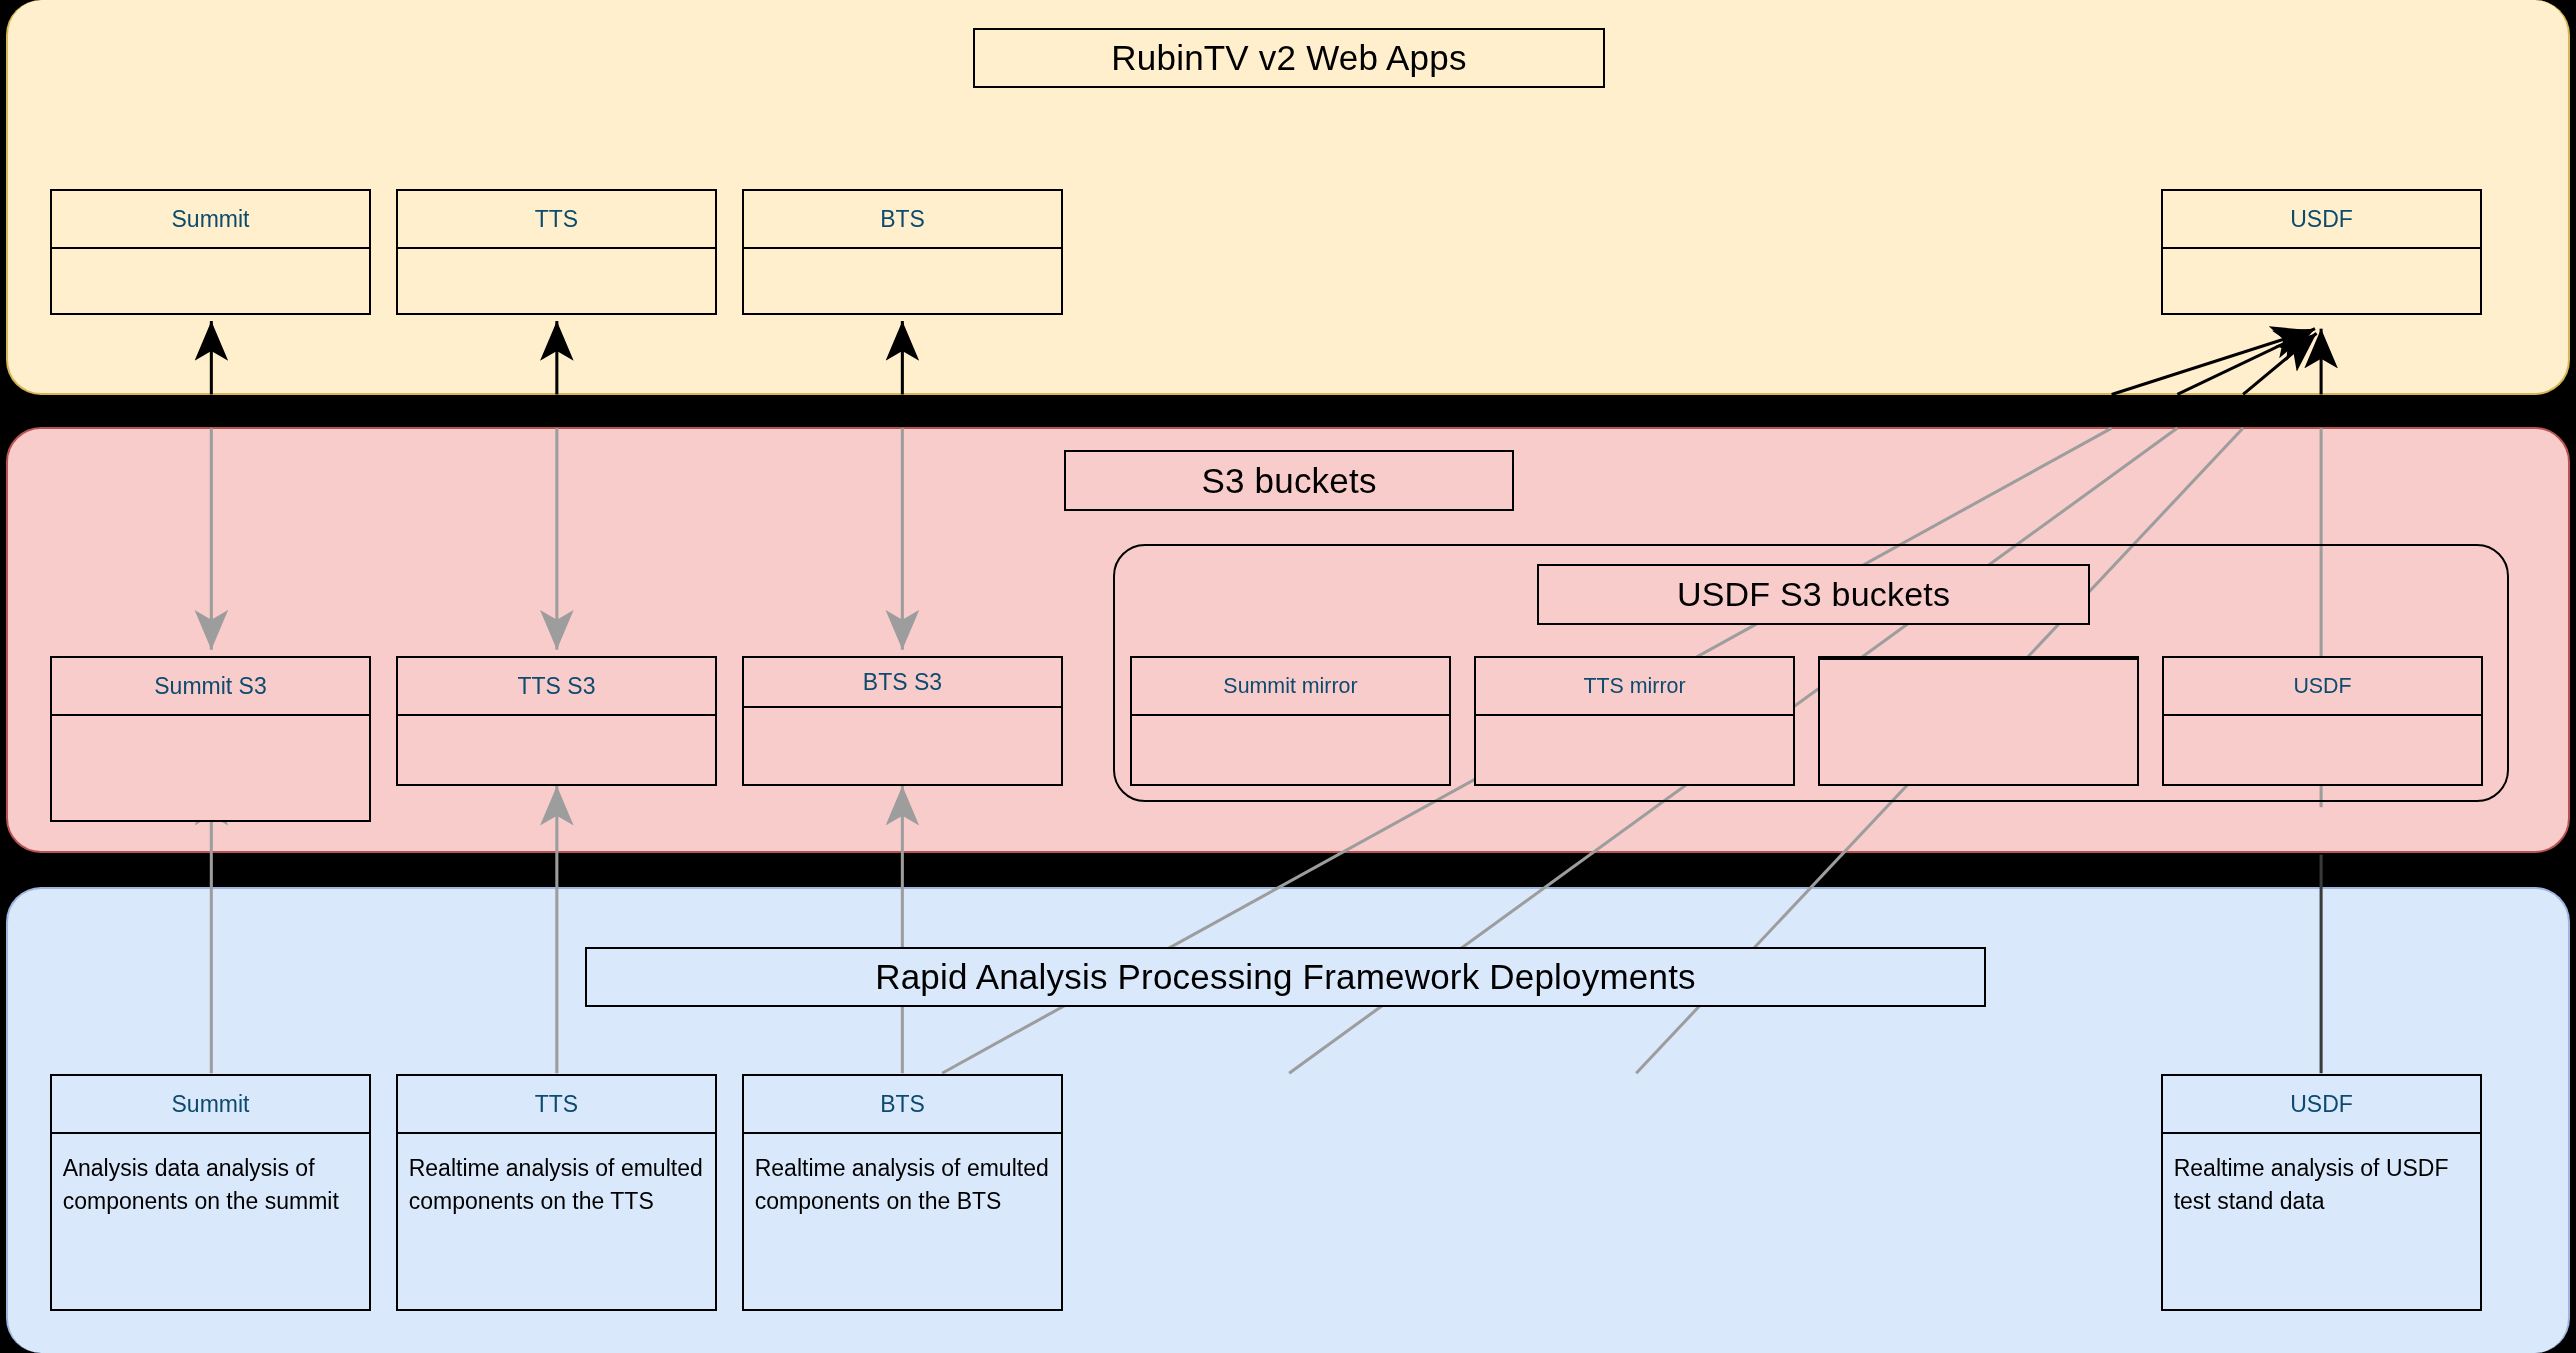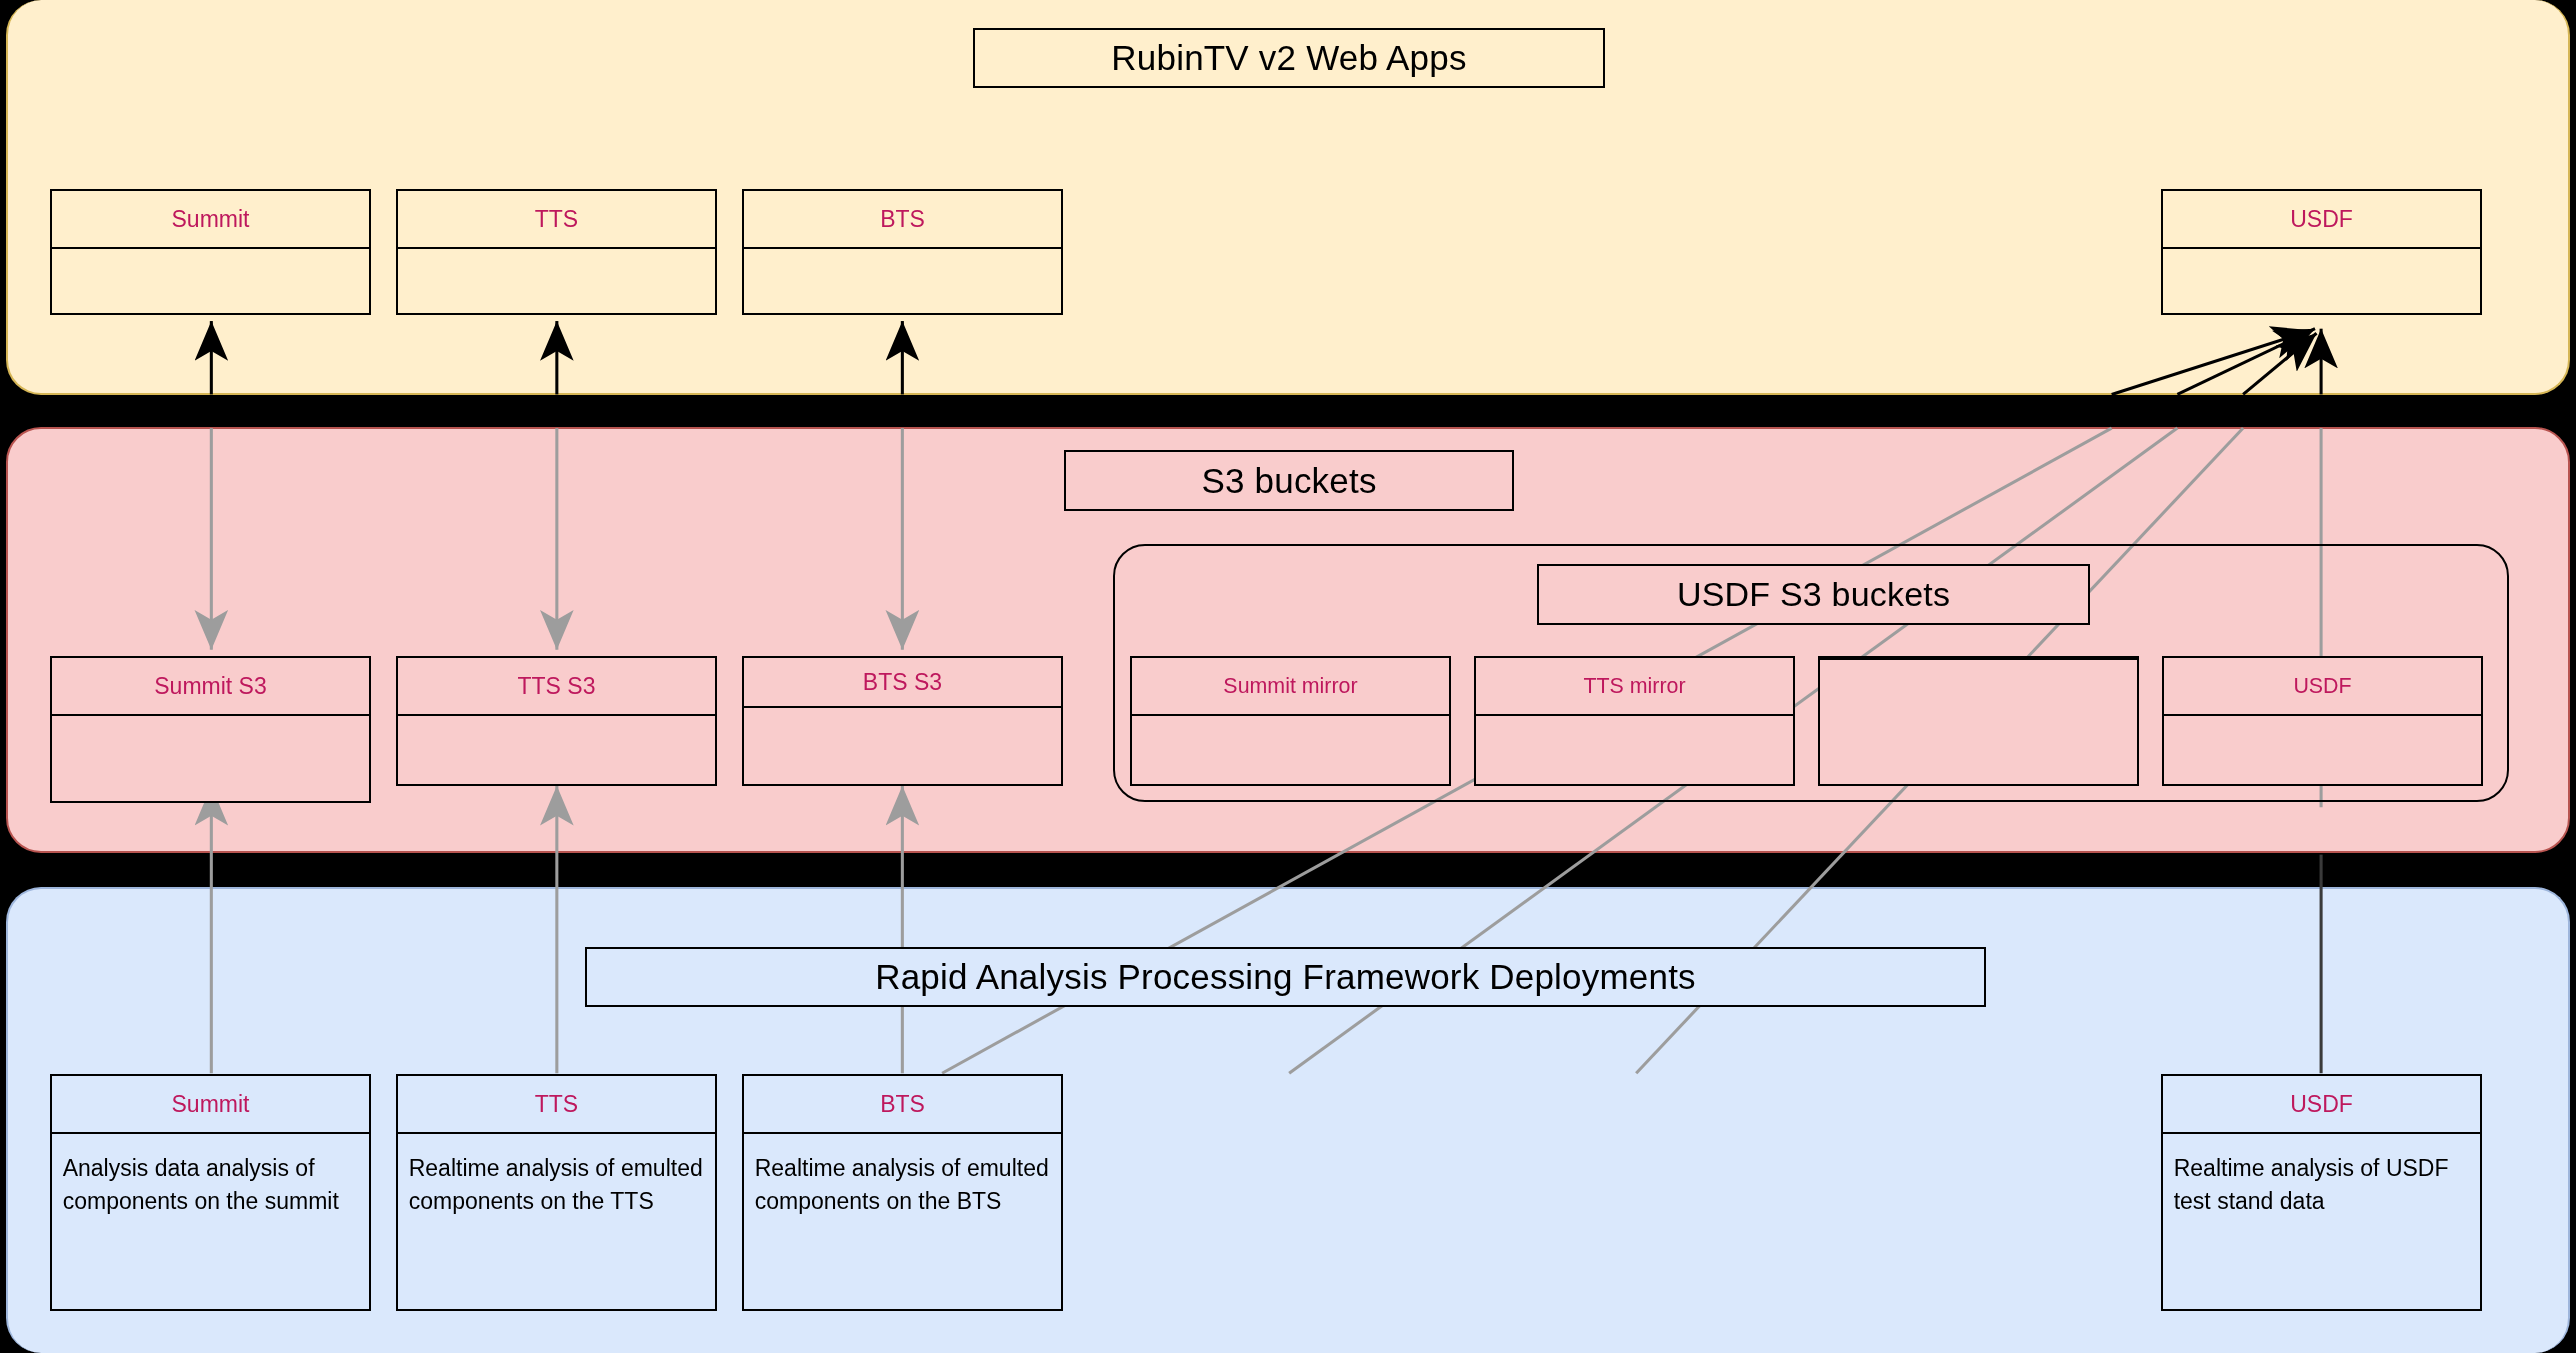--- a/index.html
+++ b/index.html
@@ -28,21 +28,21 @@
 
   
   .subgroup{position:absolute;box-sizing:border-box;border:2.3px solid #000;
             border-radius:32px;background:transparent;
             left:1113px;top:544px;width:1396px;height:258px;}
 
   
   .node{position:absolute;box-sizing:border-box;border:2.3px solid #000;
         display:flex;flex-direction:column;}
   .node .hdr{box-sizing:border-box;display:flex;align-items:center;
-             justify-content:center;font-size:23px;color:#be185d;white-space:nowrap;}
+             justify-content:center;font-size:23px;color:#0c4a6e;white-space:nowrap;}
   .node .body{box-sizing:border-box;border-top:2.3px solid #000;flex:1;
               font-size:23px;color:#000;line-height:1.42;
               padding:18.4px 10.7px 0 10.7px;}
   .node.thin .hdr{font-size:21.4px;}
 
   .node.y{background:#FFEFCC;}
   .node.p{background:#F9CCCC;}
   .node.b{background:#DAE8FC;}
 
   
@@ -121,21 +121,21 @@
   <div class="node y" style="left:742px;top:189px;width:321px;height:126px;">
     <div class="hdr" style="height:56px;">BTS</div>
     <div class="body"></div>
   </div>
 
   <div class="node y" style="left:2161px;top:189px;width:321px;height:126px;">
     <div class="hdr" style="height:56px;">USDF</div>
     <div class="body"></div>
   </div>
 
-  <div class="node p" style="left:50px;top:656px;width:321px;height:147px;">
+  <div class="node p" style="left:50px;top:656px;width:321px;height:166px;">
     <div class="hdr" style="height:56px;">Summit S3</div>
     <div class="body"></div>
   </div>
 
   <div class="node p" style="left:396px;top:656px;width:321px;height:130px;">
     <div class="hdr" style="height:56px;">TTS S3</div>
     <div class="body"></div>
   </div>
 
   <div class="node p" style="left:742px;top:656px;width:321px;height:130px;">

